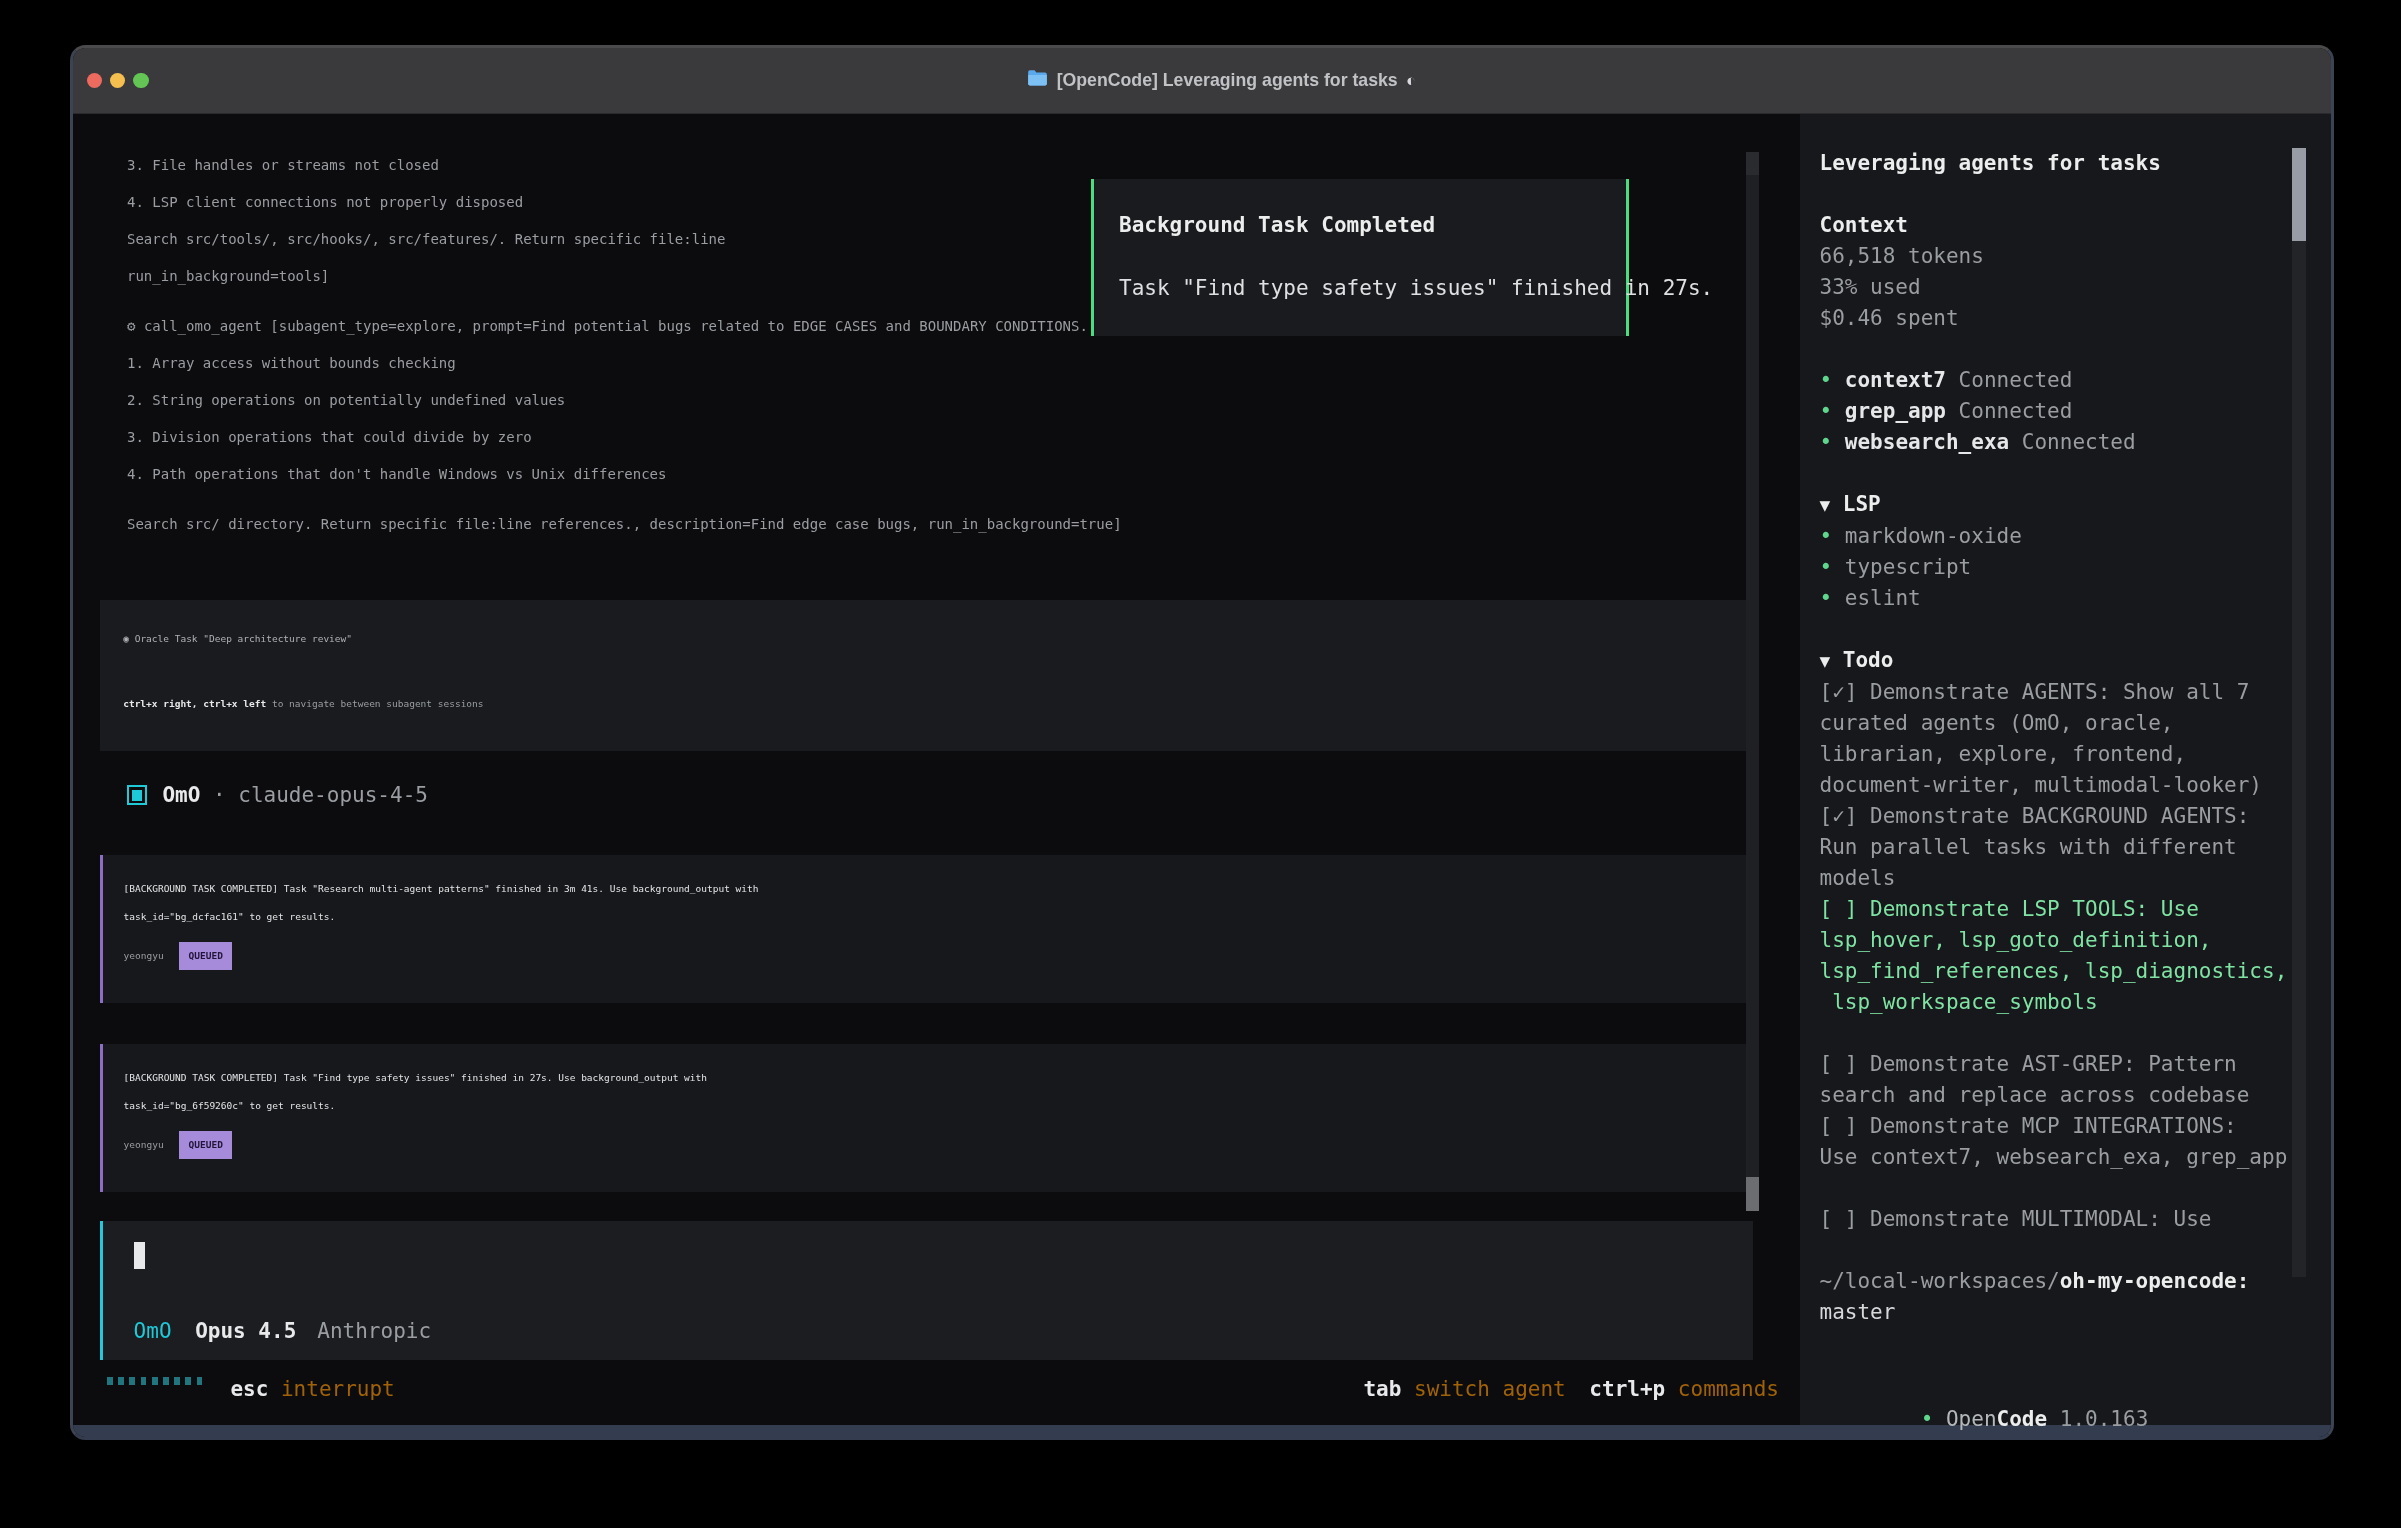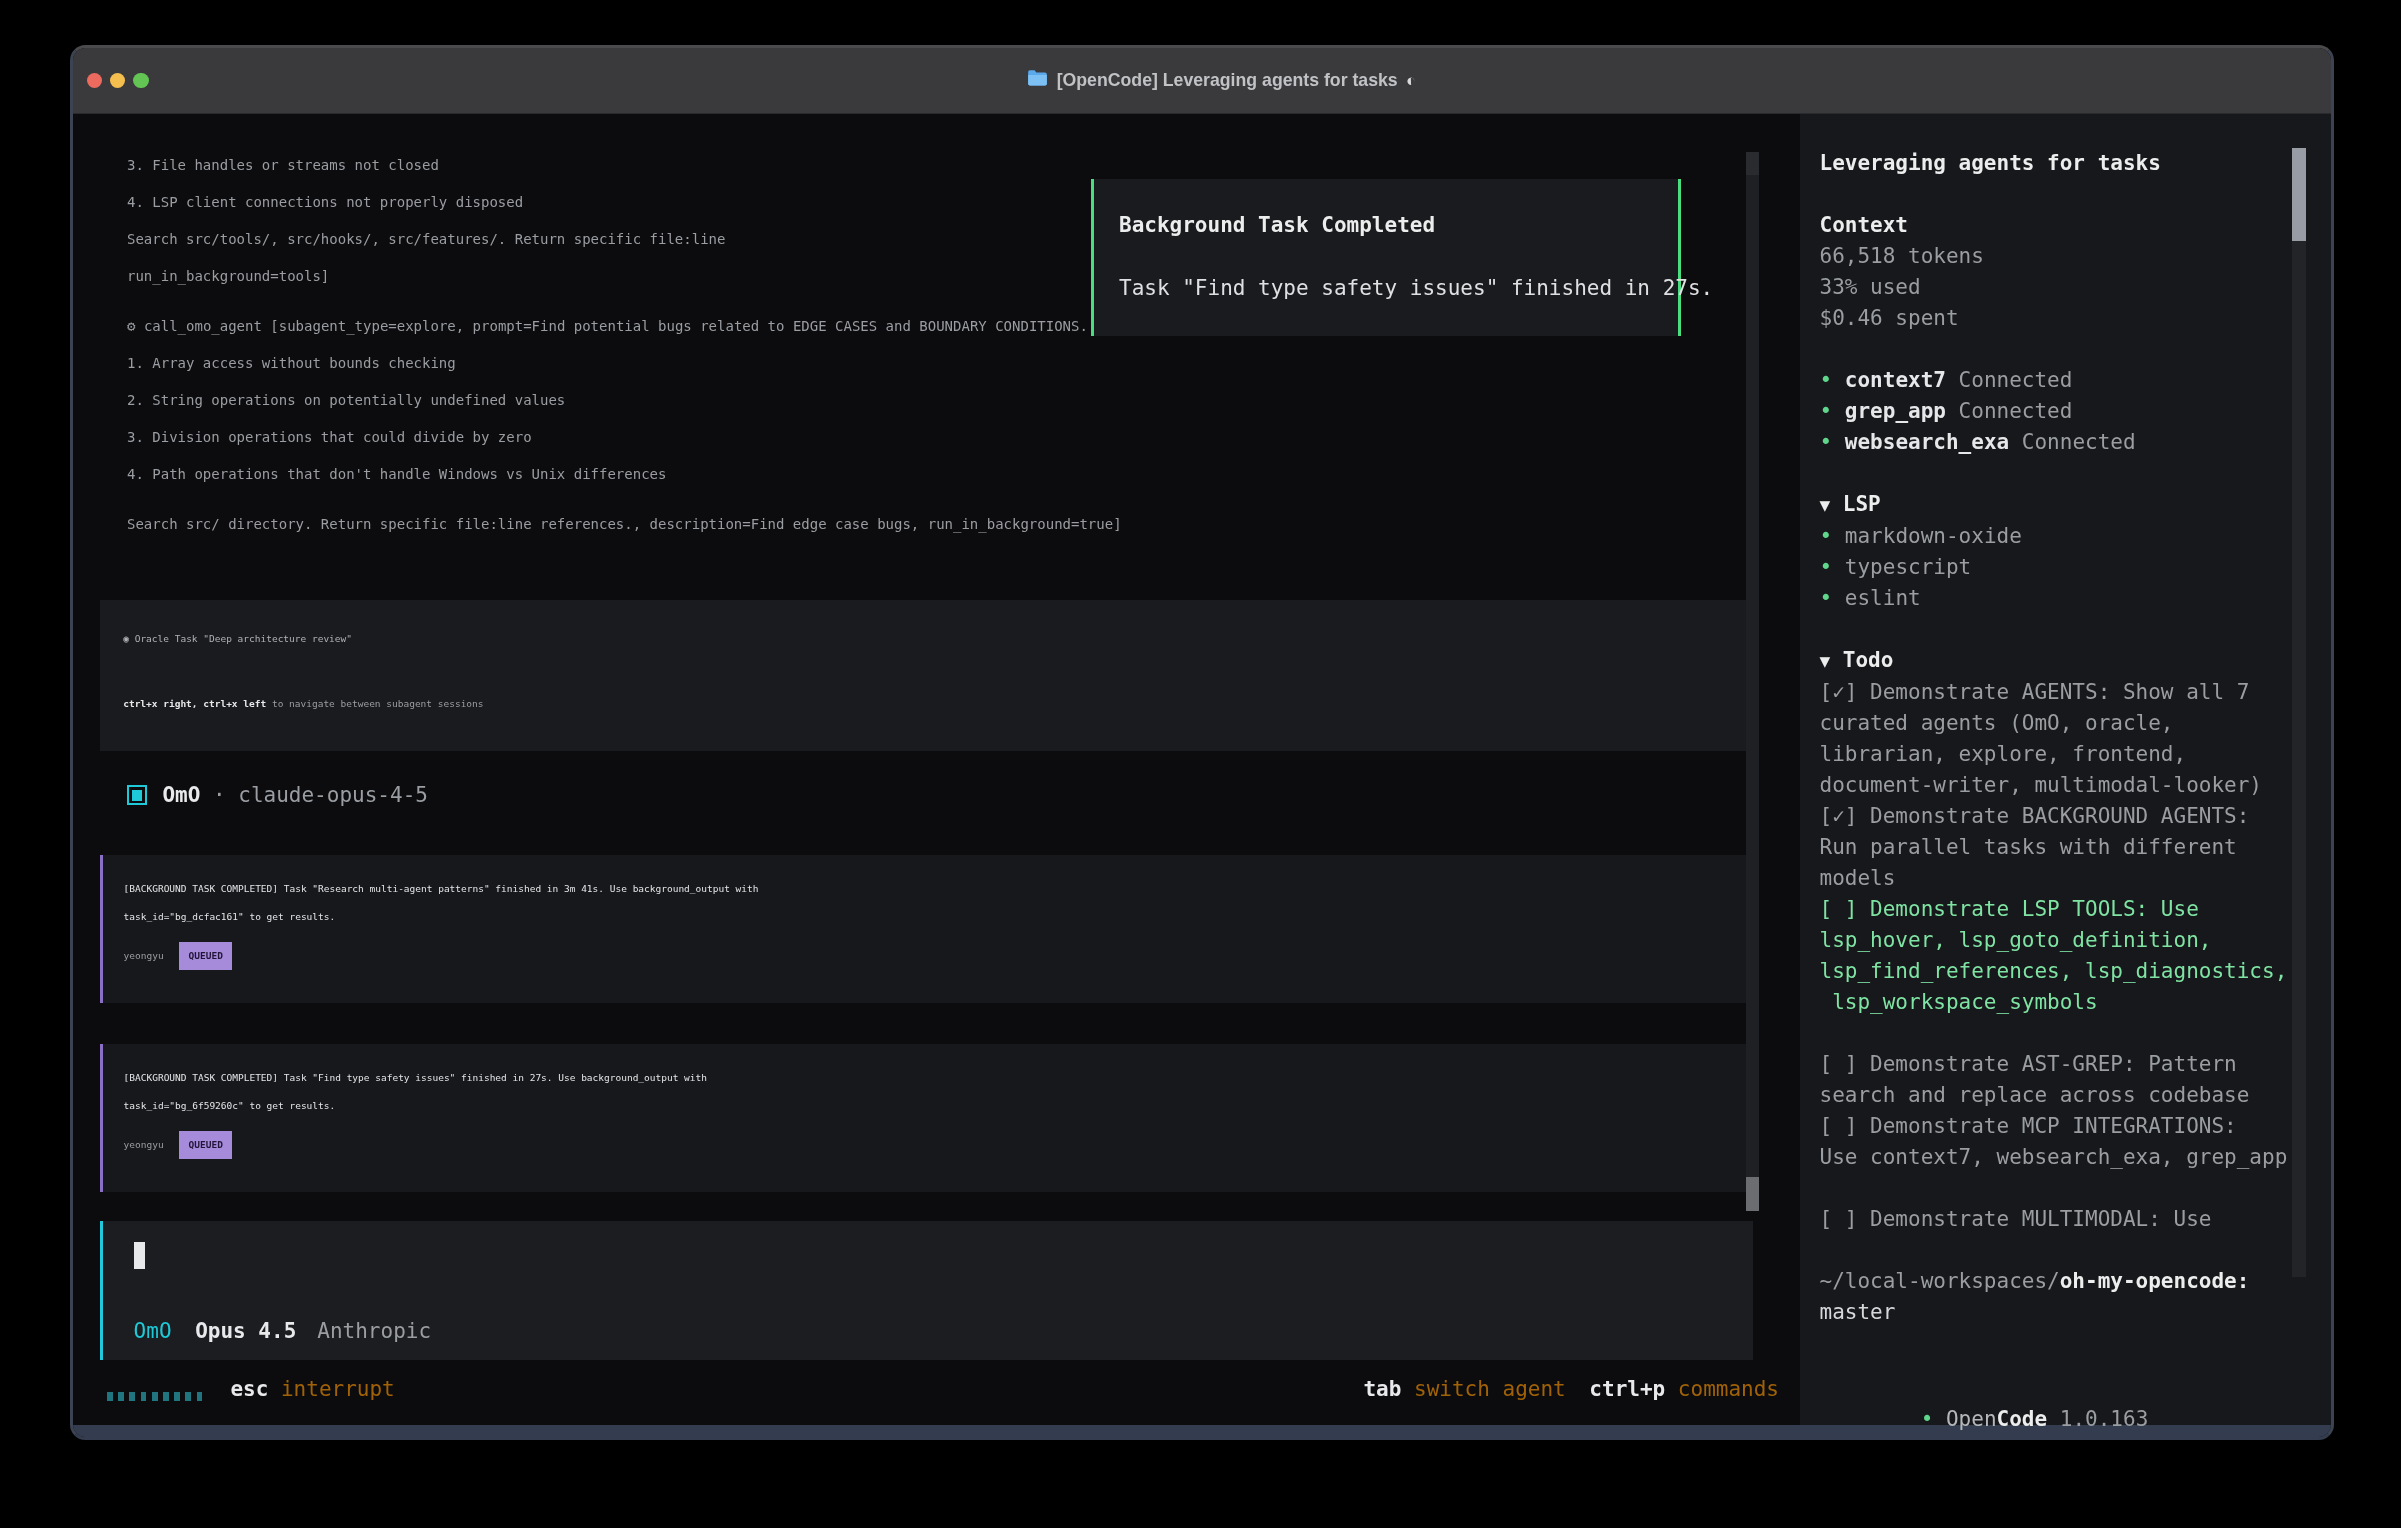--- a/index.html
+++ b/index.html
@@ -93,38 +93,38 @@
   .input-meta { display: flex; align-items: center; white-space: pre; font-size: 21px; }
   .input-agent { color: #1ec9d8; }
   .input-model { color: #e8e9eb; font-weight: 700; margin-left: 23.6px; }
   .input-provider { color: #9a9da1; margin-left: 21px; }
   
   .statusbar {
     flex: 0 0 65px; display: flex; align-items: center;
     justify-content: space-between; padding: 0 21px 8.3px 34px;
     font-size: 21px; white-space: pre;
   }
-  .sb-left { display: flex; align-items: flex-end; }
+  .sb-left { display: flex; align-items: flex-start; }
   .dots { display: flex; gap: 5.3px; margin-right: 28px; }
   .dot { width: 5.9px; height: 8.3px; background: #20757f; }
   .key { color: #e8e9eb; font-weight: 700; }
   .hint { color: #a16207; }
   .sb-right { display: flex; align-items: center; }
   .gap40 { display: inline-block; width: 23.6px; }
   
   .chat-scrollbar {
     position: absolute; left: 1673px; top: 38px;
     width: 13px; height: 1059px; background: #1f2023;
   }
   .chat-scrollbar .cap { position: absolute; top: 0; width: 13px; height: 23.6px; background: #2a2b2e; }
   .chat-scrollbar .thumb { position: absolute; bottom: 0; width: 13px; height: 34px; background: #6b6d70; }
   
   .notification {
     position: absolute; left: 1018px; top: 65px;
-    width: 590px; height: 157px;
+    width: 538px; height: 157px;
     background: #1a1b1e;
     border-left: 3px solid #4ade80; border-right: 3px solid #4ade80;
     padding: 32px 22.5px 0 25px; font-size: 21px; z-index: 5;
   }
   .notif-title { line-height: 29.5px; color: #eceded; font-weight: 700; white-space: pre; }
   .notif-body { line-height: 29.5px; margin-top: 34px; color: #dfe0e2; white-space: pre; }
   
   .sidebar {
     flex: 1 1 auto; background: #17181b; position: relative;
     padding: 34px 0 0 19.5px; font-size: 21px; color: #9a9da1;

